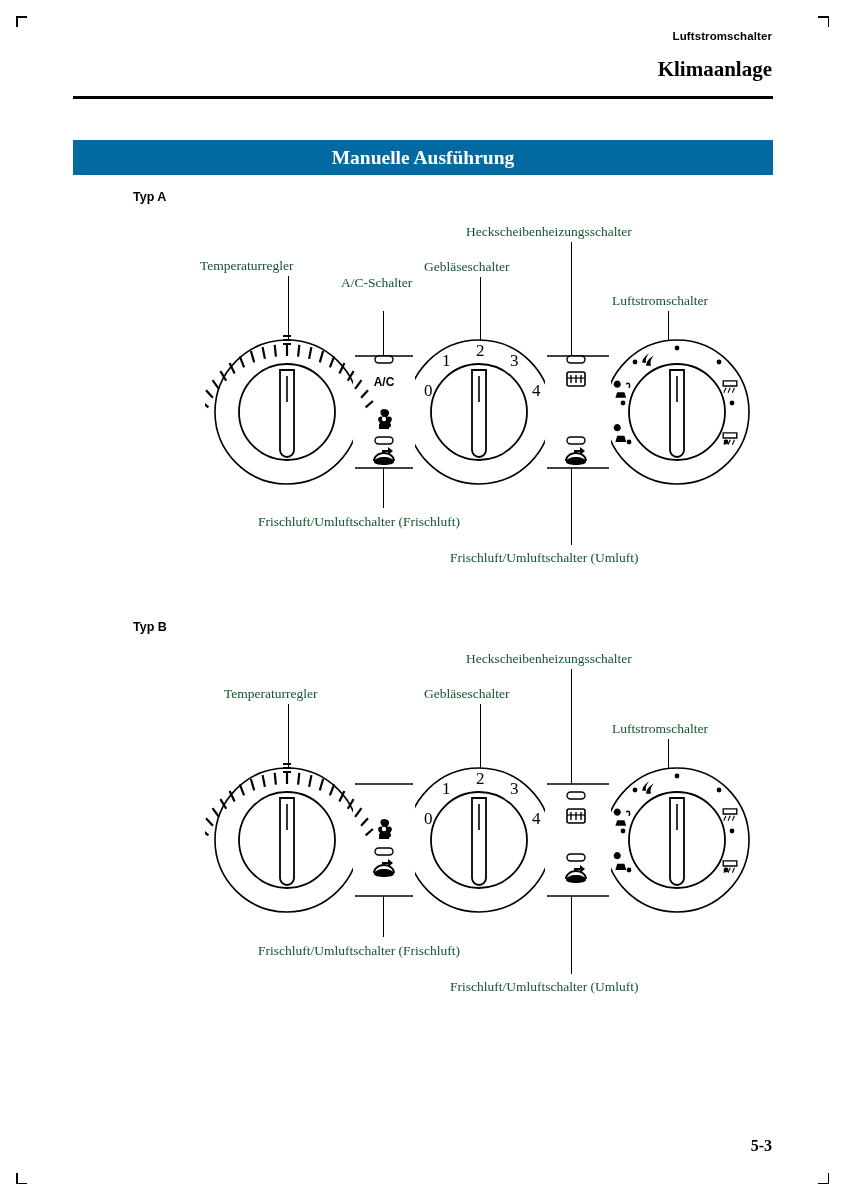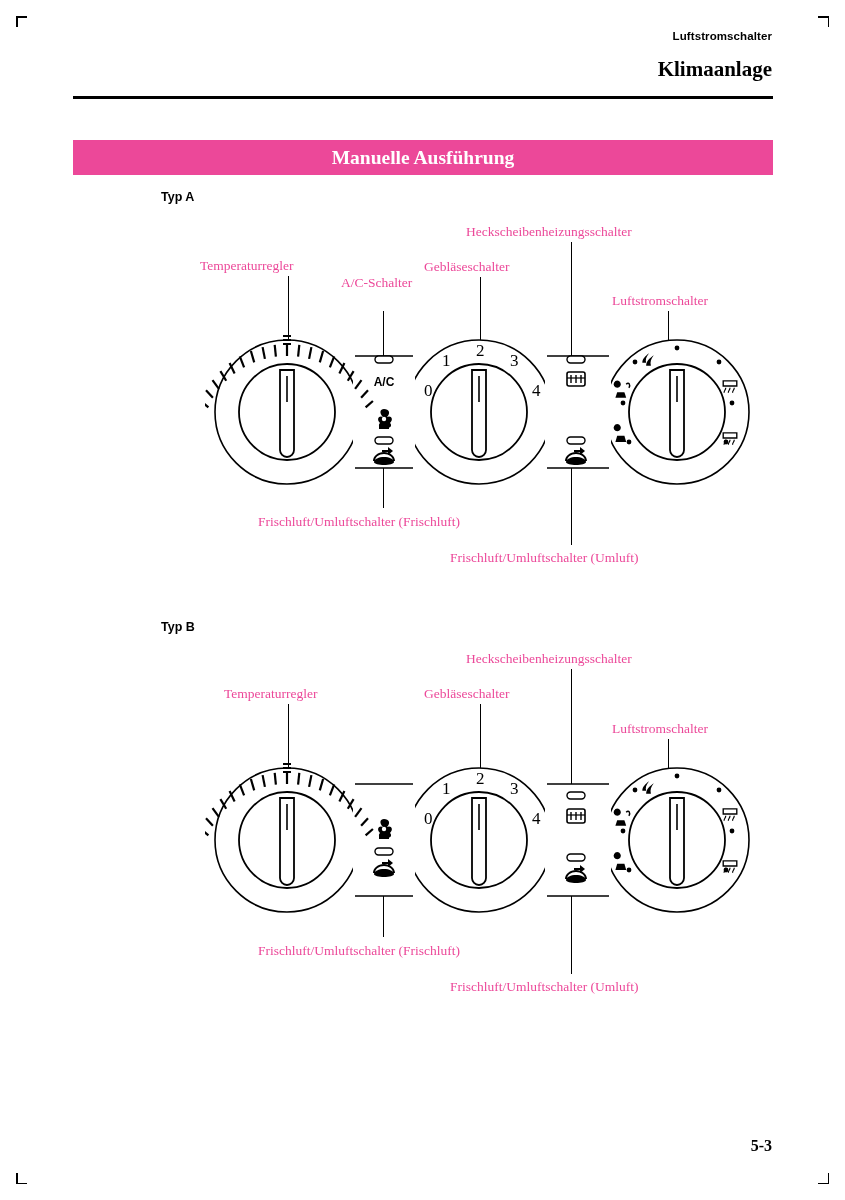--- a/index.html
+++ b/index.html
@@ -54,50 +54,49 @@
     background: #000;
   }
 
   
   .banner {
     position: absolute;
     left: 73px;
     top: 140px;
     width: 700px;
     height: 35px;
-    background: #ec4899;
+    background: #0369a1;
   }
   .banner-text {
     position: absolute;
     left: 0; top: 0;
     width: 700px;
     line-height: 35px;
     text-align: center;
     color: #ffffff;
     font-family: "Liberation Serif", serif;
     font-weight: bold;
     font-size: 19.5px;
   }
 
   
   .typ-label {
     position: absolute;
     font-family: "Liberation Sans", sans-serif;
     font-weight: bold;
     font-size: 12.5px;
     color: #000;
-    margin-left: 28px;
   }
 
   
   .callout {
     position: absolute;
     font-family: "Liberation Serif", serif;
     font-size: 13.5px;
-    color: #ec4899;
+    color: #14532d;
     white-space: nowrap;
   }
 
   
   .lead {
     position: absolute;
     background: #000;
   }
   .lead-v { width: 1px; }
 

